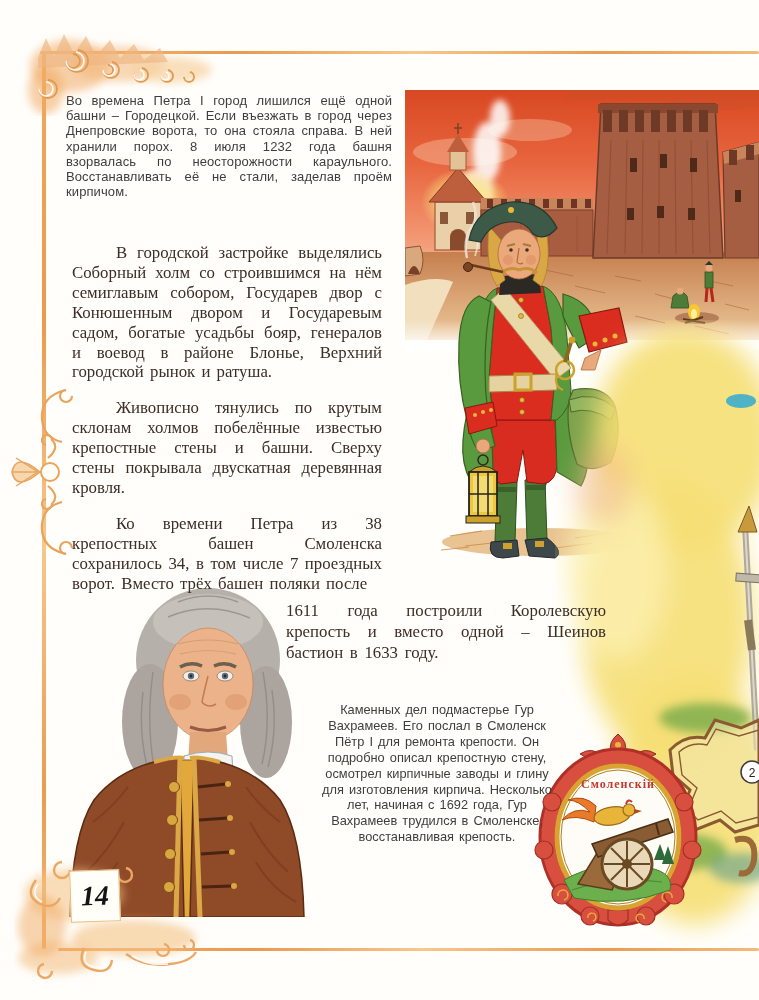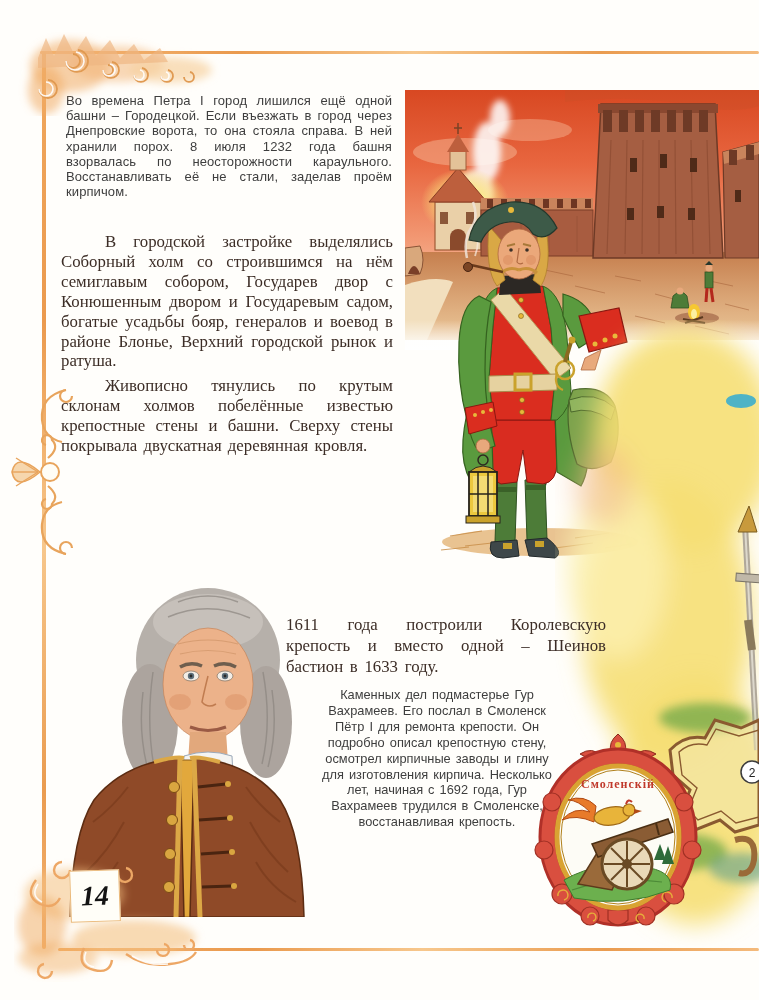--- a/index.html
+++ b/index.html
@@ -18,21 +18,21 @@
   
   .h-line{height:3px;background:linear-gradient(90deg,#f3b06a,#ea9a4e 28%,#f7c78c 52%,#ea9c50 78%,#f4ba7c);border-radius:2px;}
   .v-line{width:3.5px;background:linear-gradient(180deg,#f0a85e,#eb9a4e 30%,#f7c78c 55%,#ea9c50 82%,#f3b272);border-radius:2px;}
   
   .intro{
     width:326px;font-family:"Liberation Sans","DejaVu Sans",sans-serif;
     font-size:13px;line-height:15.2px;color:var(--sans-text);
     text-align:justify;letter-spacing:.1px;word-spacing:2px;
   }
   .bodycol{width:342px;font-size:16.8px;line-height:19.9px;color:var(--body-text);text-align:justify;word-spacing:2px;}
-  .bodycol p{margin:5px;text-indent:44px;}
+  .bodycol p{margin:16px;text-indent:44px;}
   .cont{width:320px;font-size:16.8px;line-height:21px;color:var(--body-text);text-align:justify;word-spacing:2.5px;}
   .caption{
     width:232px;font-family:"Liberation Sans","DejaVu Sans",sans-serif;
     font-size:12.8px;line-height:15.9px;color:var(--sans-text);
     text-align:center;word-spacing:1.5px;
   }
   .pagenum{
     width:48px;height:50px;display:flex;align-items:center;justify-content:center;
     background:#fffef8;border:1.5px solid #eab878;
     font-style:italic;font-weight:600;font-size:28px;color:#141414;
@@ -475,25 +475,26 @@
       <polygon points="102,77 110,79 102,82" fill="#b04a14"></polygon>
       <path d="M94,72 Q96,66 100,70" fill="none" stroke="#c0392b" stroke-width="2"></path>
     </g>
   </svg>
 
   <div class="abs intro" style="left:66px;top:93px;">Во времена Петра I город лишился ещё одной башни – Городецкой. Если въезжать в город через Днепровские ворота, то она стояла справа. В ней хранили порох. 8 июля 1232 года башня взорвалась по неосторожности караульного. Восстанавливать её не стали, заделав проём кирпичом.</div>
 
   <div class="abs bodycol" style="left:56px;top:227px;">
     <p>В городской застройке выделялись Соборный холм со строившимся на нём семиглавым собором, Государев двор с Конюшенным двором и Государевым садом, богатые усадьбы бояр, генералов и воевод в районе Блонье, Верхний городской рынок и ратуша.</p>
     <p>Живописно тянулись по крутым склонам холмов побелённые известью крепостные стены и башни. Сверху стены покрывала двускатная деревянная кровля.</p>
+    <p>Ко времени Петра из 38 крепостных башен Смоленска сохранилось 34, в том числе 7 проездных ворот. Вместо трёх башен поляки после</p>
   </div>
 
-  <div class="abs cont" style="left:286px;top:614px;">1611 года построили Королевскую крепость и вместо одной – Шеинов бастион в 1633 году.</div>
-
-  <div class="abs caption" style="left:321px;top:687px;">Каменных дел подмастерье Гур Вахрамеев. Его послал в Смоленск Пётр I для ремонта крепости. Он подробно описал крепостную стену, осмотрел кирпичные заводы и глину для изготовления кирпича. Несколько лет, начиная с 1692 года, Гур Вахрамеев трудился в Смоленске, восстанавливая крепость.</div>
+  <div class="abs cont" style="left:286px;top:600px;">1611 года построили Королевскую крепость и вместо одной – Шеинов бастион в 1633 году.</div>
+
+  <div class="abs caption" style="left:321px;top:702px;">Каменных дел подмастерье Гур Вахрамеев. Его послал в Смоленск Пётр I для ремонта крепости. Он подробно описал крепостную стену, осмотрел кирпичные заводы и глину для изготовления кирпича. Несколько лет, начиная с 1692 года, Гур Вахрамеев трудился в Смоленске, восстанавливая крепость.</div>
 
   <svg class="abs" style="left:18px;top:24px;" width="210" height="92" viewBox="0 0 210 92">
     <defs>
         <filter id="blur4">
           <feGaussianBlur stdDeviation="4"></feGaussianBlur>
         </filter>
       </defs>
     <g filter="url(#blur4)">
       <ellipse cx="52" cy="42" rx="40" ry="26" fill="#f2b272" opacity=".6"></ellipse>
       <ellipse cx="100" cy="40" rx="46" ry="18" fill="#f2b272" opacity=".5"></ellipse>

